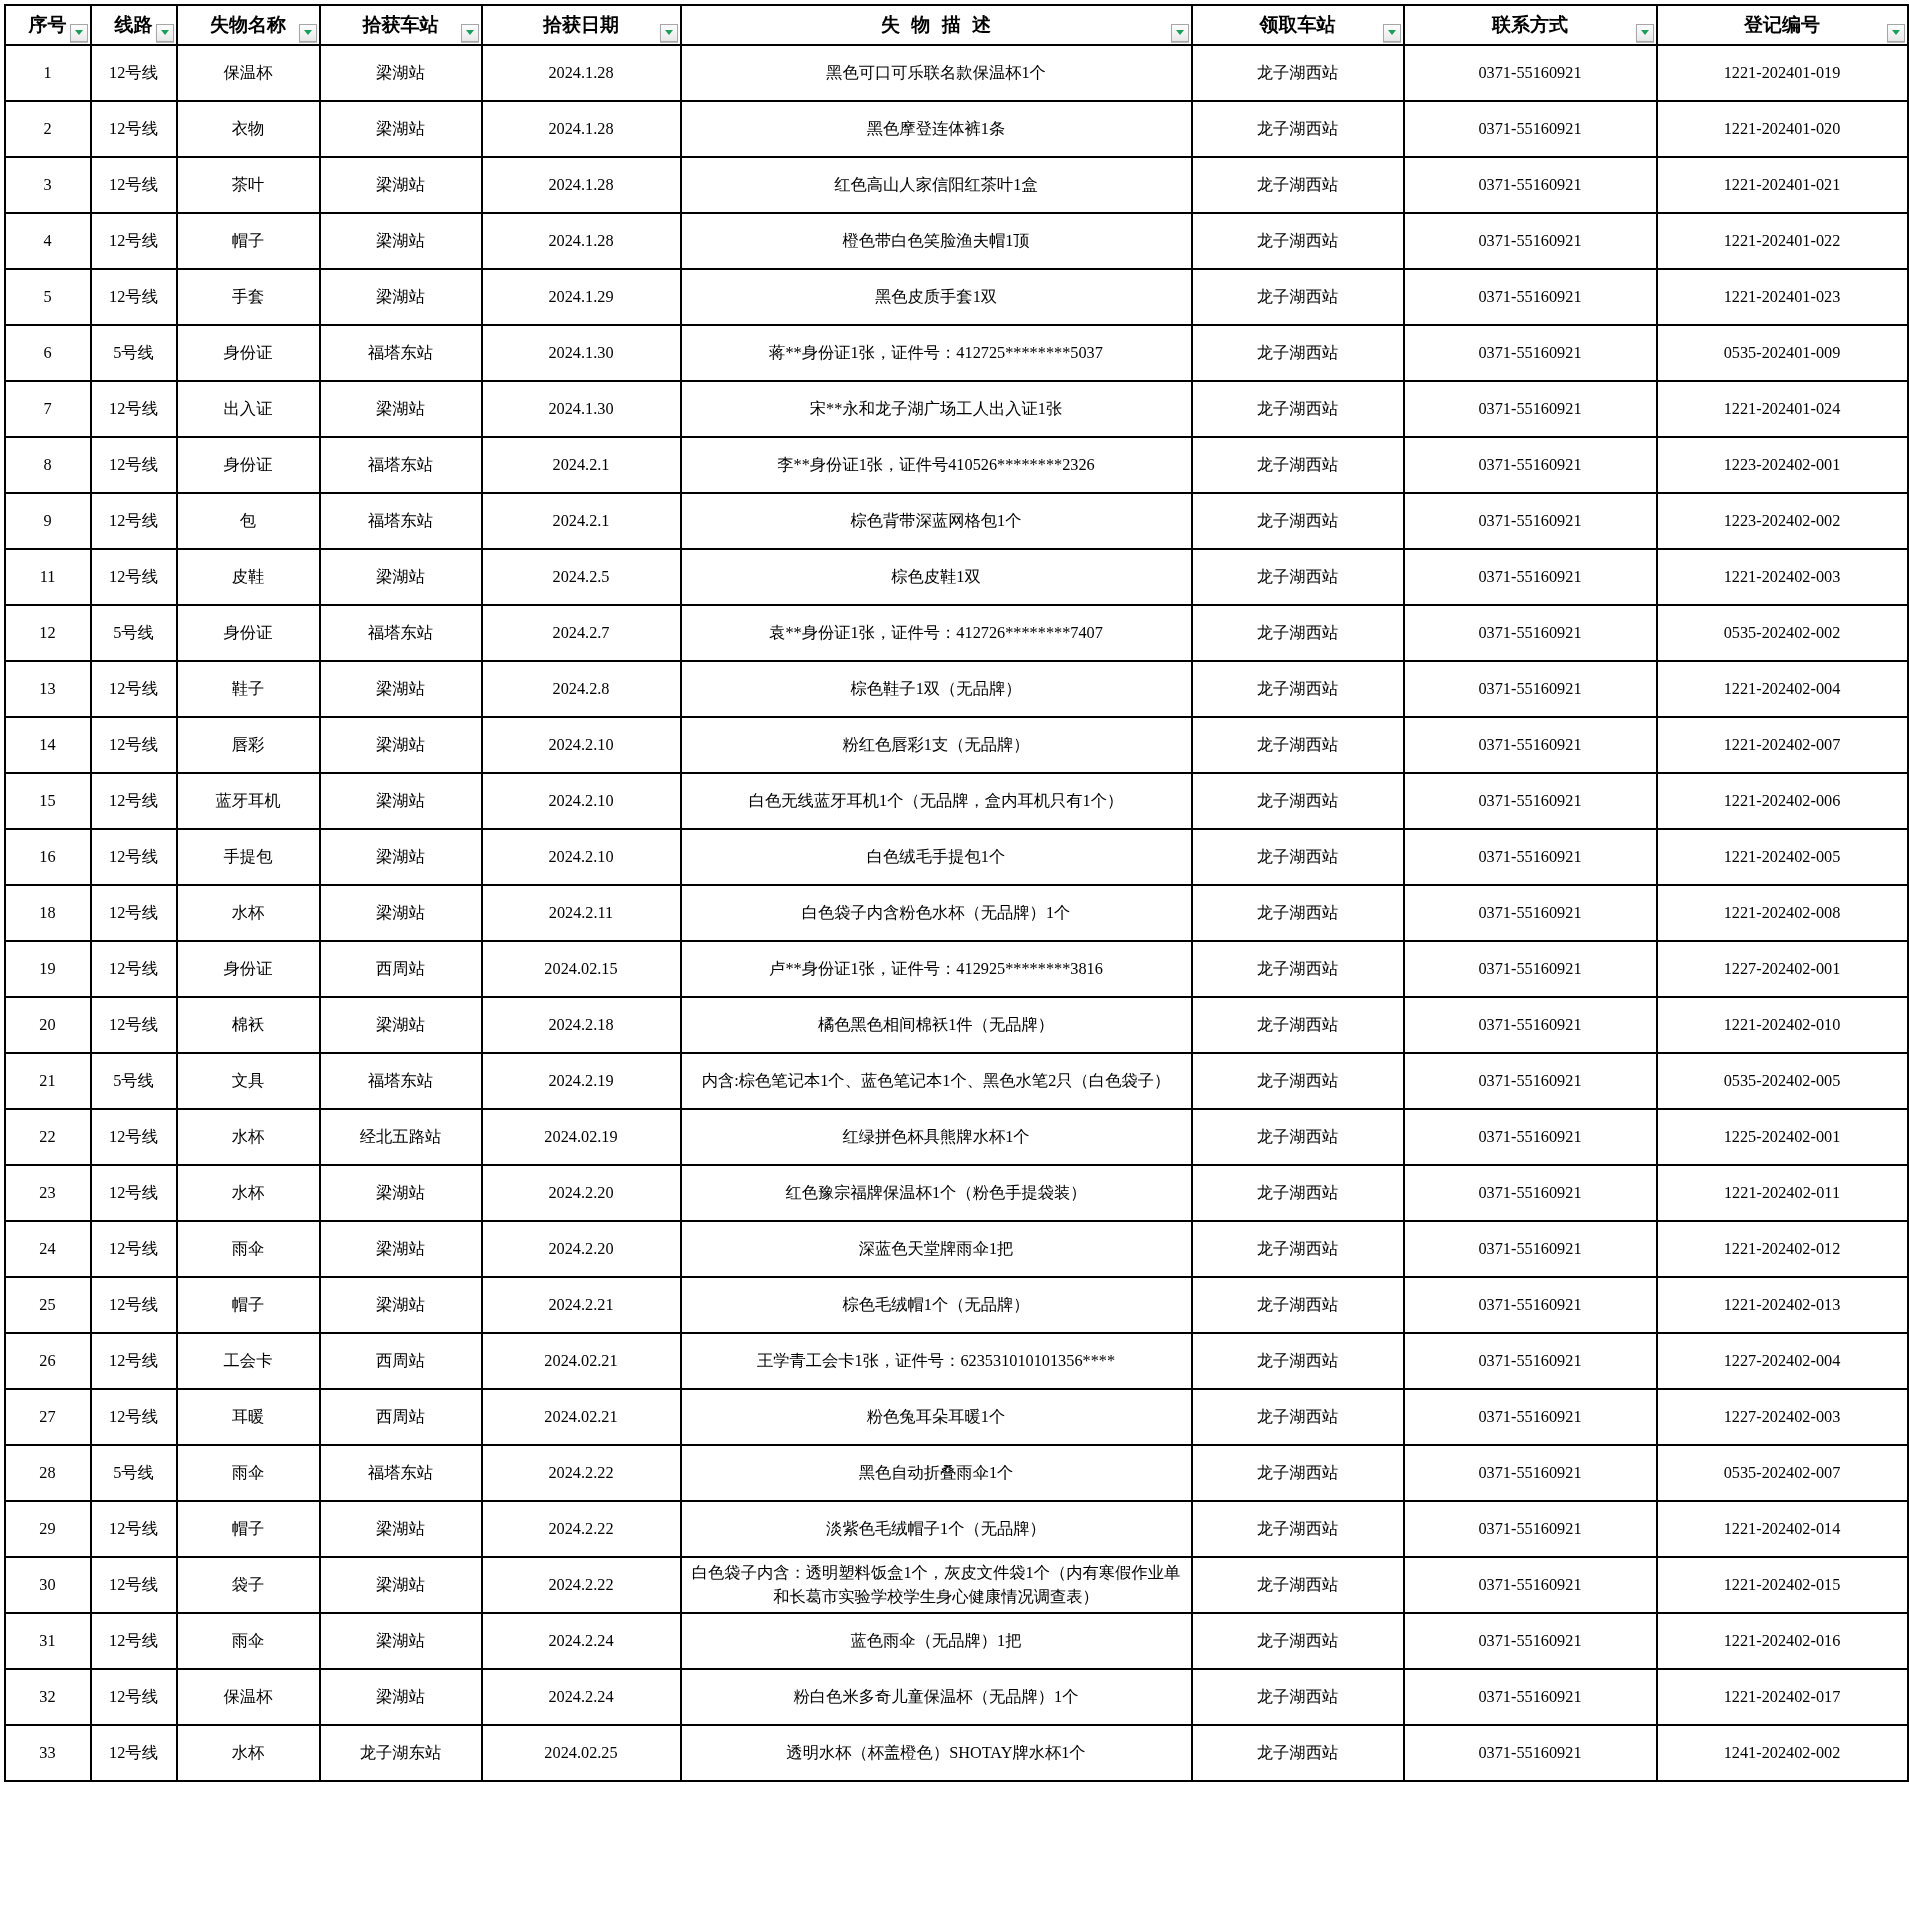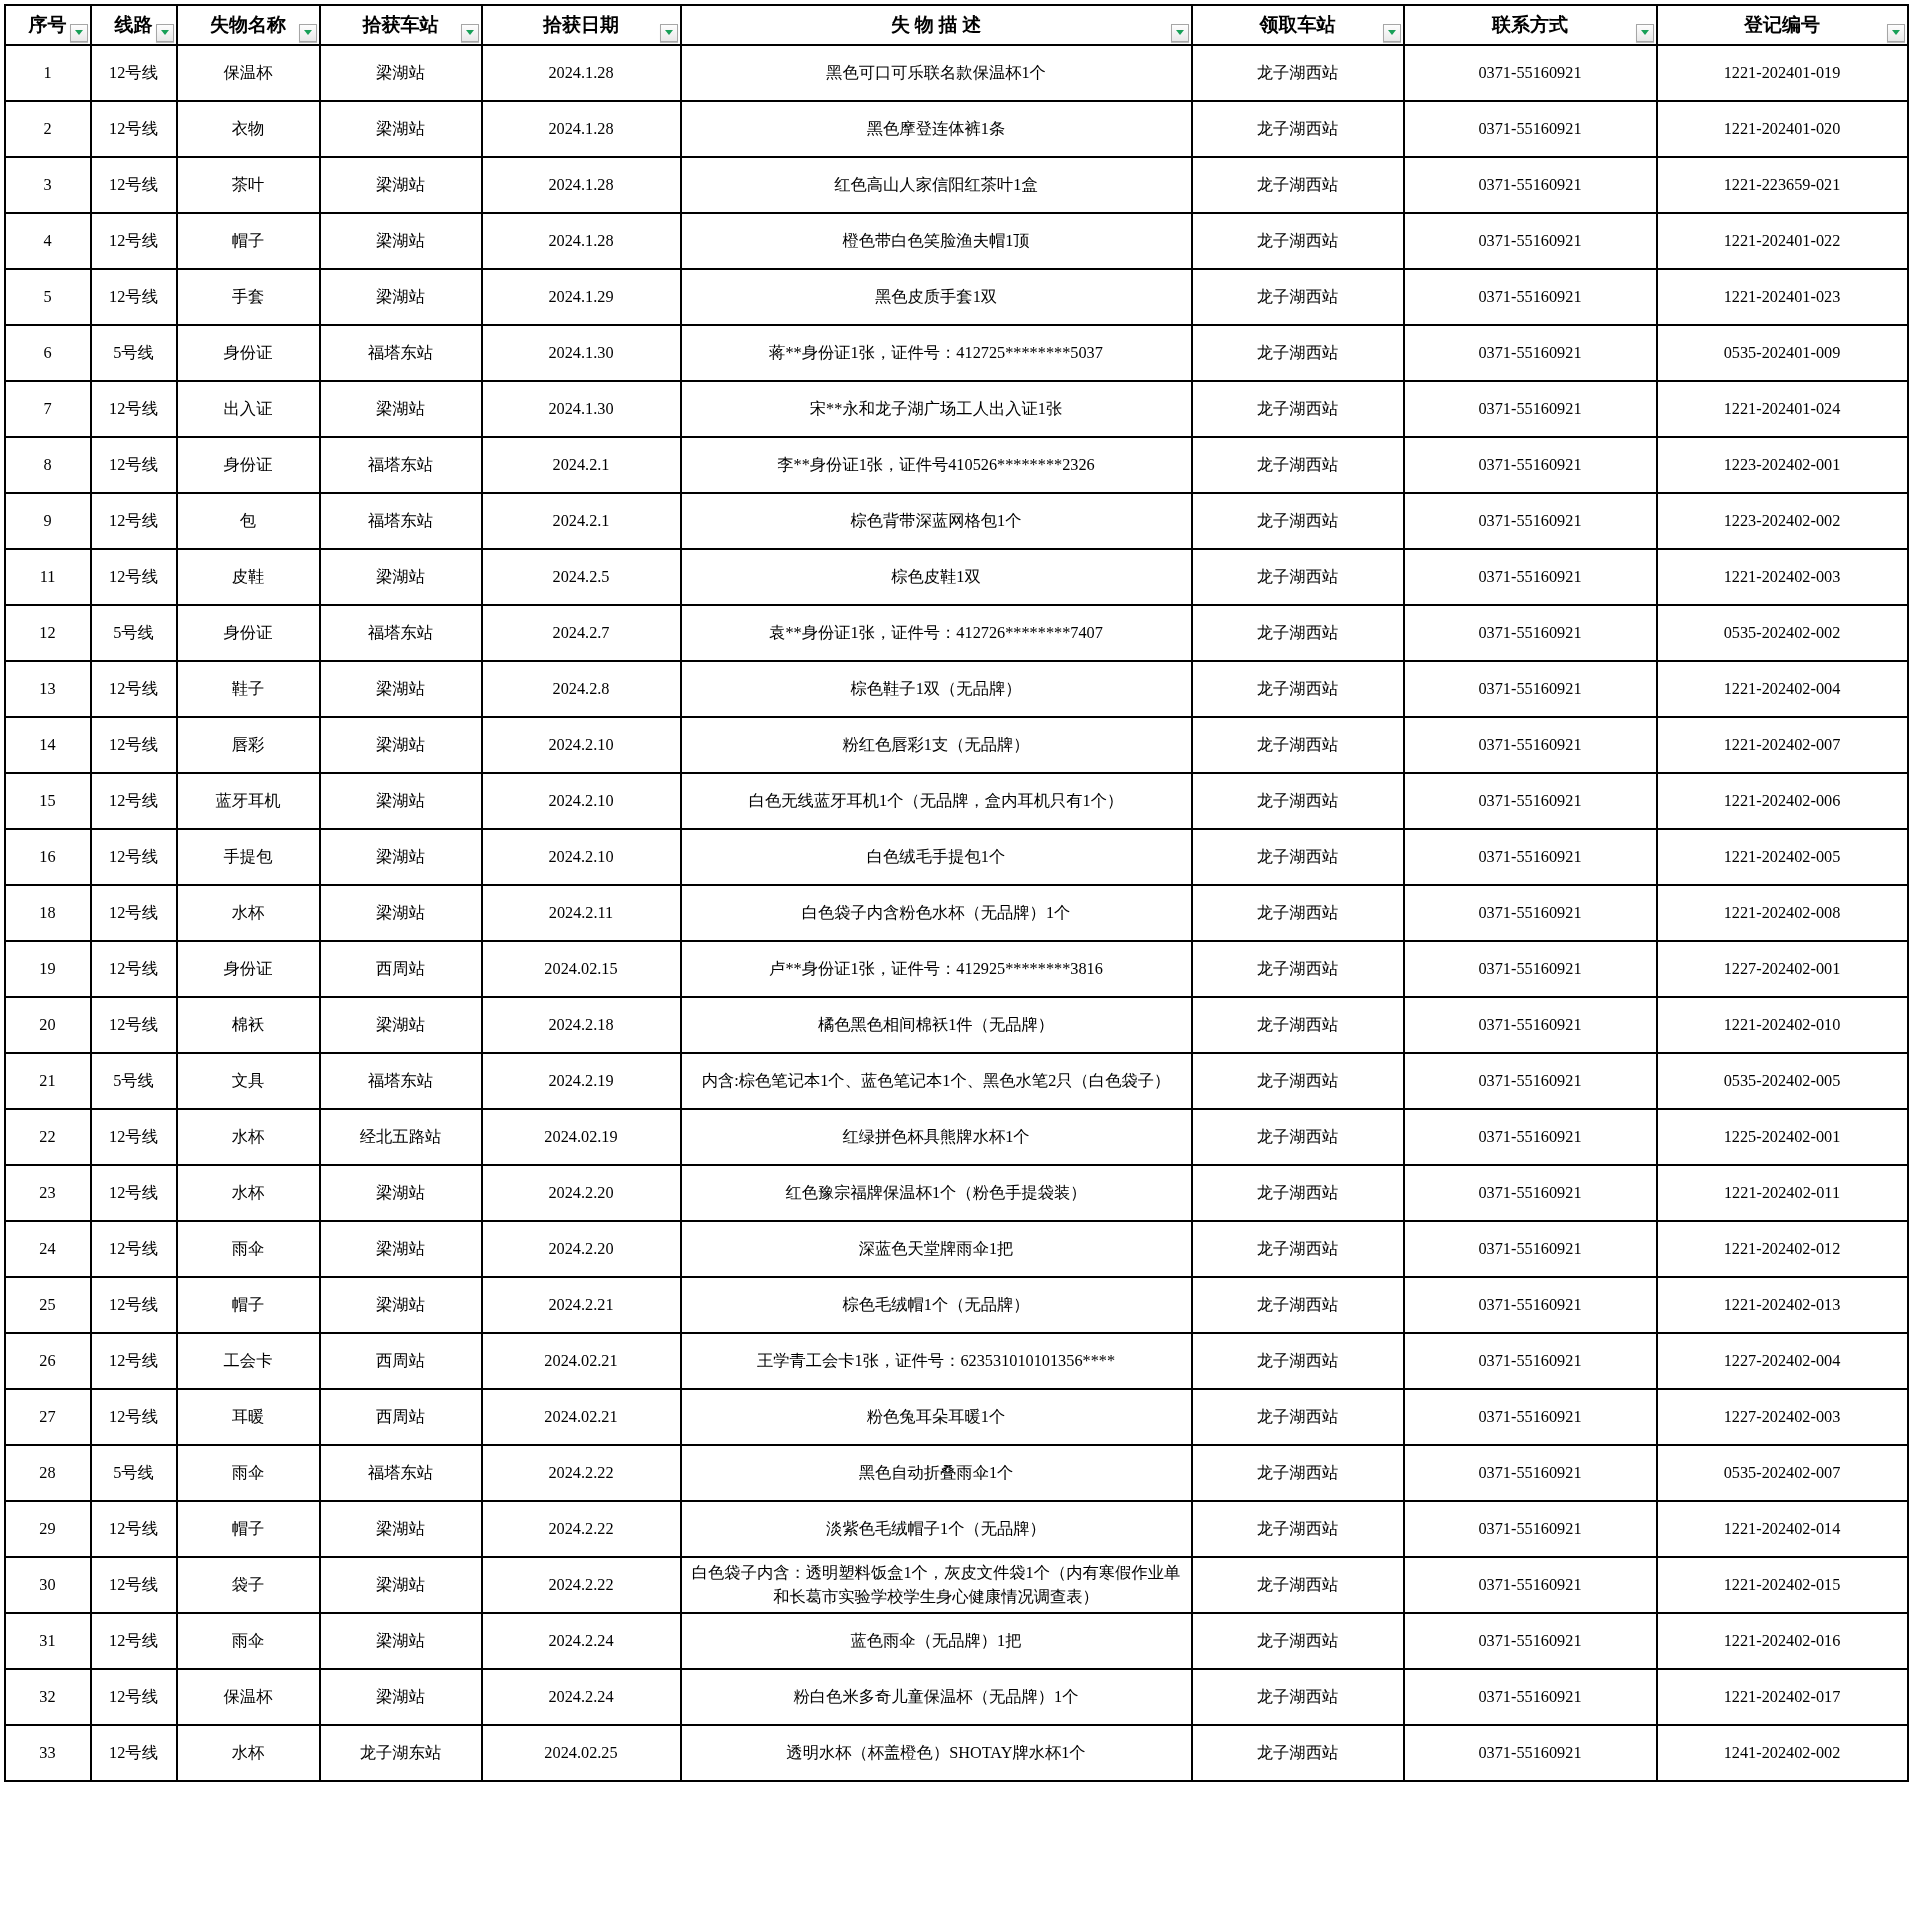--- a/index.html
+++ b/index.html
@@ -13,21 +13,21 @@
     padding:1.2px 4.6px;overflow:hidden;
   }
   tr.title-row th{
     height:48px;font-size:28px;font-weight:bold;letter-spacing:1.2px;
   }
   tr.header-row th{
     height:36px;font-size:19px;font-weight:bold;position:relative;
   }
   tbody tr{height:56px;}
   tbody td{font-size:16.3px;line-height:1.45;}
-  .hlabel{display:inline-block;}
+  .hlabel{display:inline-block;font-family:Liberation Mono, monospace;}
   .filter-btn{
     position:absolute;right:1.7px;bottom:1.7px;
     width:17.4px;height:18.6px;
     background:linear-gradient(#fefefe,#e9e9e9);
     border:0.6px solid #a6a6a6;
     box-shadow:0 0.6px 0.6px rgba(0,0,0,.25);
     display:flex;align-items:center;justify-content:center;
     cursor:pointer;box-sizing:border-box;
   }
   .filter-tri{
@@ -110,21 +110,21 @@
         </tr>
         <tr>
           <td>3</td>
           <td>12号线</td>
           <td>茶叶</td>
           <td>梁湖站</td>
           <td>2024.1.28</td>
           <td class="desc-cell">红色高山人家信阳红茶叶1盒</td>
           <td>龙子湖西站</td>
           <td>0371-55160921</td>
-          <td>1221-223659-021</td>
+          <td>1221-202401-021</td>
         </tr>
         <tr>
           <td>4</td>
           <td>12号线</td>
           <td>帽子</td>
           <td>梁湖站</td>
           <td>2024.1.28</td>
           <td class="desc-cell">橙色带白色笑脸渔夫帽1顶</td>
           <td>龙子湖西站</td>
           <td>0371-55160921</td>

